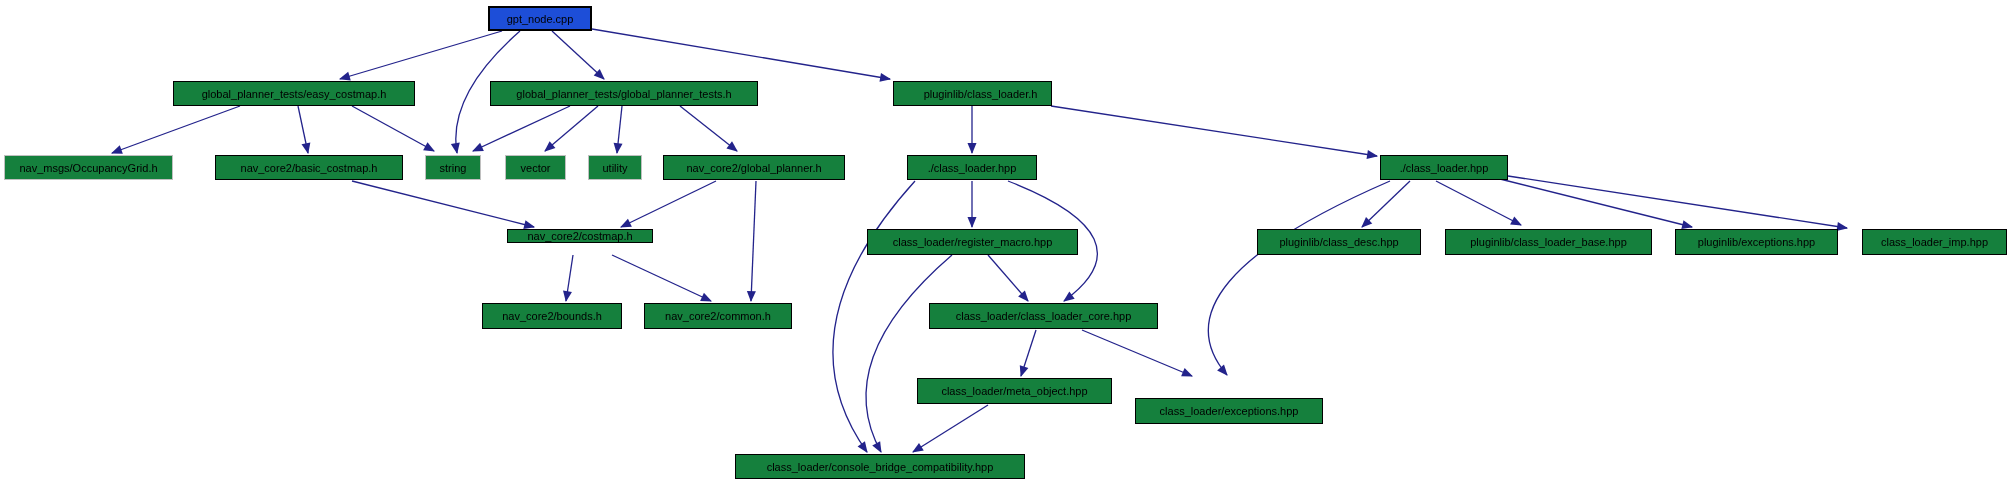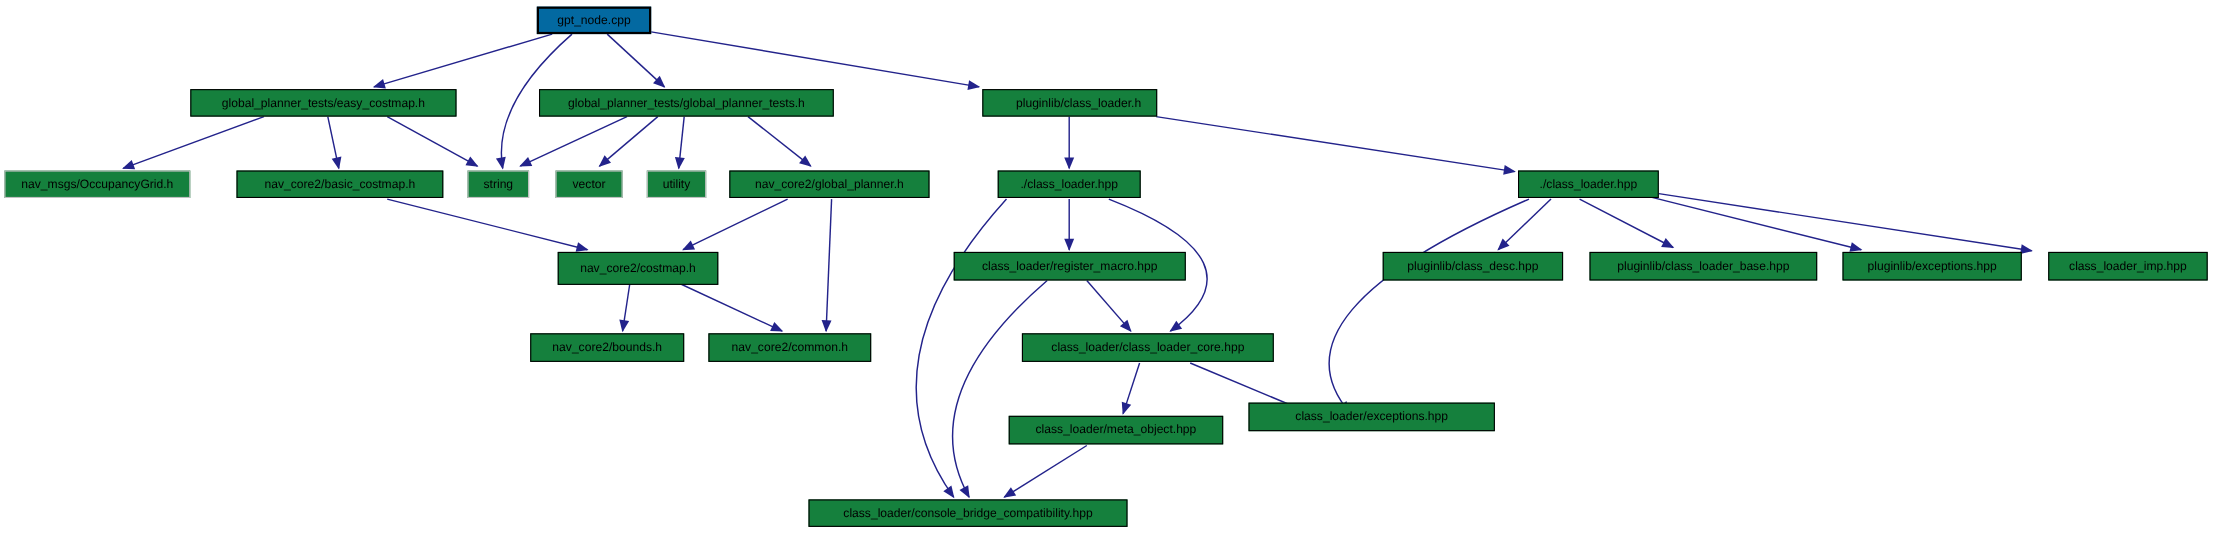--- a/index.html
+++ b/index.html
@@ -7,21 +7,21 @@
   .graph{position:relative;width:2013px;height:485px;background:#ffffff;overflow:hidden;}
   #edge-layer{position:absolute;left:0;top:0;z-index:1;}
   .edge{fill:none;stroke:#23238b;stroke-width:1.3px;}
   .node{
     position:absolute;z-index:2;box-sizing:border-box;
     display:flex;align-items:center;justify-content:center;
     background:#15803d;border:1.5px solid #000000;
     font-size:11px;color:#000000;white-space:nowrap;overflow:hidden;
   }
   .node.external{border:1px solid #c0c0c0;}
-  .node.root{background:#0369a1;border:2px solid #000000;font-weight:normal;}
+  .node.root{background:#1d4ed8;border:2px solid #000000;font-weight:normal;}
 </style>
 </head>
 <body>
 
 <div class="graph" id="graph">
   <svg id="edge-layer" width="2013" height="485" viewBox="0 0 2013 485" xmlns="http://www.w3.org/2000/svg">
     <defs>
       <marker id="arrow" markerUnits="userSpaceOnUse" markerWidth="13" markerHeight="11" refX="9" refY="5" orient="auto" viewBox="0 0 10 10">
         <path d="M0,0.9 L10,5 L0,9.1 z" fill="#23238b"></path>
       </marker>
@@ -63,25 +63,25 @@
     <div class="node file" style="left: 490px; top: 81px; width: 268px; height: 25px;">global_planner_tests/global_planner_tests.h</div>
     <div class="node file" style="left: 893px; top: 81px; width: 159px; height: 25px; padding-left: 16px;">pluginlib/class_loader.h</div>
     <div class="node external" style="left: 4px; top: 155px; width: 169px; height: 25px;">nav_msgs/OccupancyGrid.h</div>
     <div class="node file" style="left: 215px; top: 155px; width: 188px; height: 25px;">nav_core2/basic_costmap.h</div>
     <div class="node external" style="left: 425px; top: 155px; width: 56px; height: 25px;">string</div>
     <div class="node external" style="left: 505px; top: 155px; width: 61px; height: 25px;">vector</div>
     <div class="node external" style="left: 588px; top: 155px; width: 54px; height: 25px;">utility</div>
     <div class="node file" style="left: 663px; top: 155px; width: 182px; height: 25px;">nav_core2/global_planner.h</div>
     <div class="node file" style="left: 907px; top: 155px; width: 130px; height: 25px;">./class_loader.hpp</div>
     <div class="node file" style="left: 1380px; top: 155px; width: 128px; height: 25px;">./class_loader.hpp</div>
-    <div class="node file" style="left: 507px; top: 229px; width: 146px; height: 30px;">nav_core2/costmap.h</div>
+    <div class="node file" style="left: 507px; top: 229px; width: 146px; height: 14px;">nav_core2/costmap.h</div>
     <div class="node file" style="left: 867px; top: 229px; width: 211px; height: 26px;">class_loader/register_macro.hpp</div>
     <div class="node file" style="left: 1445px; top: 229px; width: 207px; height: 26px;">pluginlib/class_loader_base.hpp</div>
     <div class="node file" style="left: 1257px; top: 229px; width: 164px; height: 26px;">pluginlib/class_desc.hpp</div>
     <div class="node file" style="left: 1675px; top: 229px; width: 163px; height: 26px;">pluginlib/exceptions.hpp</div>
     <div class="node file" style="left: 1862px; top: 229px; width: 145px; height: 26px;">class_loader_imp.hpp</div>
     <div class="node file" style="left: 482px; top: 303px; width: 140px; height: 26px;">nav_core2/bounds.h</div>
     <div class="node file" style="left: 644px; top: 303px; width: 148px; height: 26px;">nav_core2/common.h</div>
     <div class="node file" style="left: 929px; top: 303px; width: 229px; height: 26px;">class_loader/class_loader_core.hpp</div>
     <div class="node file" style="left: 917px; top: 378px; width: 195px; height: 26px;">class_loader/meta_object.hpp</div>
-    <div class="node file" style="left: 1135px; top: 366px; width: 224px; height: 26px;">class_loader/exceptions.hpp</div>
+    <div class="node file" style="left: 1135px; top: 398px; width: 188px; height: 26px;">class_loader/exceptions.hpp</div>
     <div class="node file" style="left: 735px; top: 454px; width: 290px; height: 25px;">class_loader/console_bridge_compatibility.hpp</div>
   </div>
 
 </body></html>

